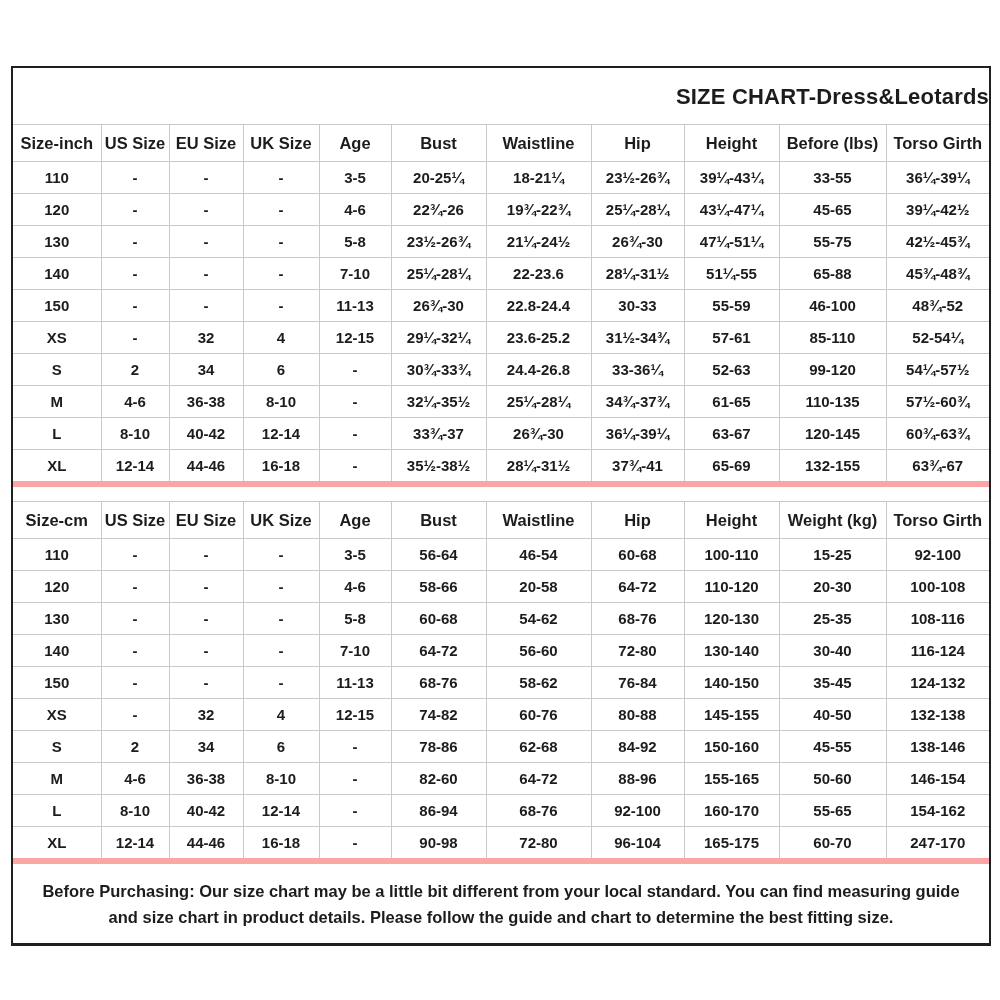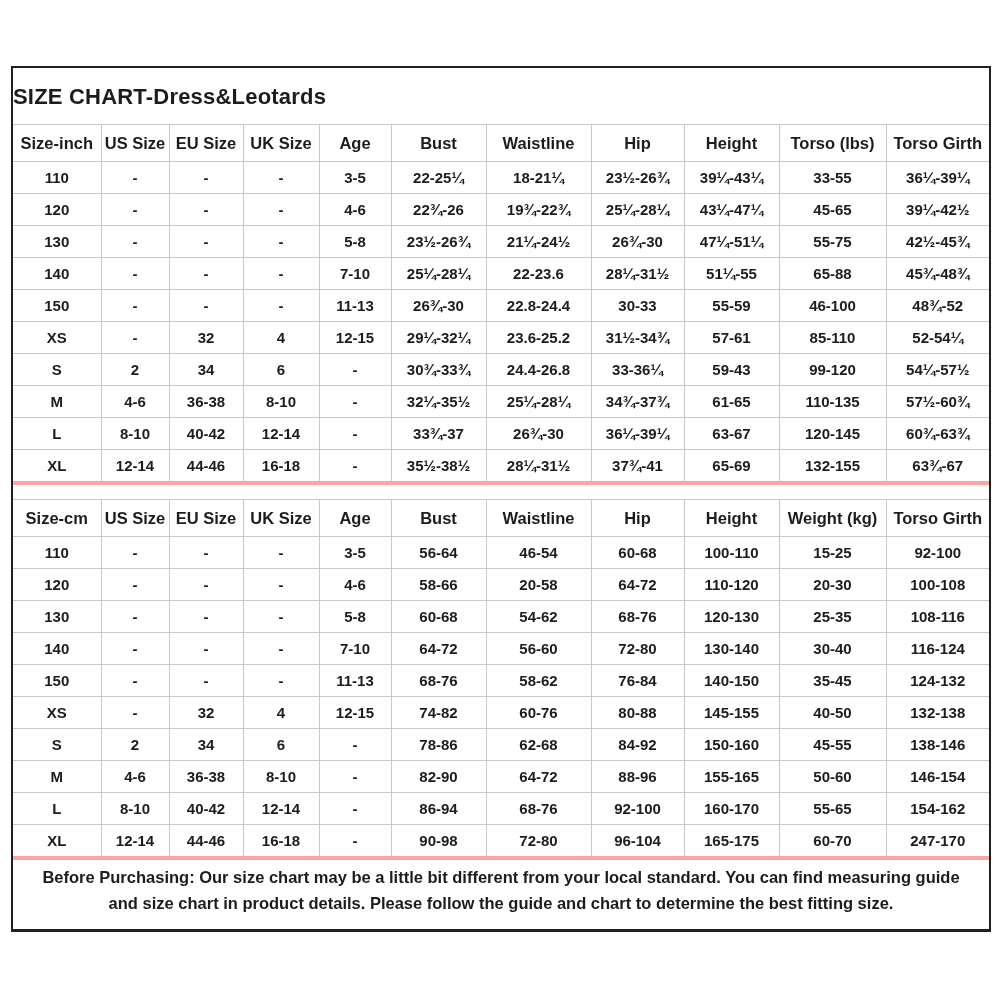--- a/index.html
+++ b/index.html
@@ -16,31 +16,31 @@
     left: 11px;
     top: 66px;
     width: 976px;
     border: 2px solid #1f1f1f;
     border-bottom-width: 3px;
     background: #ffffff;
   }
   .title {
     height: 56px;
     line-height: 58px;
-    text-align: left;
+    text-align: right;
     font-weight: bold;
     font-size: 22px;
     letter-spacing: 0.2px;
   }
   table.size-table {
     border-collapse: collapse;
     width: 100%;
     table-layout: fixed;
     border-top: 1px solid #c9c9c9;
-    border-bottom: 4px solid #fca5a5;
+    border-bottom: 6px solid #fca5a5;
   }
   table.size-table th,
   table.size-table td {
     border: 1px solid #c9c9c9;
     text-align: center;
     vertical-align: middle;
     font-weight: bold;
     padding: 0 1px;
     overflow: hidden;
     white-space: nowrap;
@@ -52,21 +52,21 @@
   table.size-table td {
     font-size: 15px;
     height: 31px;
   }
   table.size-table th:first-child,
   table.size-table td:first-child { border-left: none; }
   table.size-table th:last-child,
   table.size-table td:last-child { border-right: none; }
   .table-gap { height: 14px; }
   .note {
-    padding: 5px 28px 13px 28px;
+    padding: 15px 28px 13px 28px;
     text-align: center;
     font-weight: bold;
     font-size: 16.5px;
     line-height: 1.55;
   }
 </style>
 </head>
 <body>
 
 <div class="chart-box">
@@ -90,32 +90,32 @@
         <tr>
           <th>Size-inch</th>
           <th>US Size</th>
           <th>EU Size</th>
           <th>UK Size</th>
           <th>Age</th>
           <th>Bust</th>
           <th>Waistline</th>
           <th>Hip</th>
           <th>Height</th>
-          <th>Torso (lbs)</th>
+          <th>Before (lbs)</th>
           <th>Torso Girth</th>
         </tr>
       </thead>
     <tbody>
         <tr>
           <td>110</td>
           <td>-</td>
           <td>-</td>
           <td>-</td>
           <td>3-5</td>
-          <td>22-25¼</td>
+          <td>20-25¼</td>
           <td>18-21¼</td>
           <td>23½-26¾</td>
           <td>39¼-43¼</td>
           <td>33-55</td>
           <td>36¼-39¼</td>
         </tr>
         <tr>
           <td>120</td>
           <td>-</td>
           <td>-</td>
@@ -182,21 +182,21 @@
         </tr>
         <tr>
           <td>S</td>
           <td>2</td>
           <td>34</td>
           <td>6</td>
           <td>-</td>
           <td>30¾-33¾</td>
           <td>24.4-26.8</td>
           <td>33-36¼</td>
-          <td>59-43</td>
+          <td>52-63</td>
           <td>99-120</td>
           <td>54¼-57½</td>
         </tr>
         <tr>
           <td>M</td>
           <td>4-6</td>
           <td>36-38</td>
           <td>8-10</td>
           <td>-</td>
           <td>32¼-35½</td>
@@ -357,21 +357,21 @@
           <td>150-160</td>
           <td>45-55</td>
           <td>138-146</td>
         </tr>
         <tr>
           <td>M</td>
           <td>4-6</td>
           <td>36-38</td>
           <td>8-10</td>
           <td>-</td>
-          <td>82-90</td>
+          <td>82-60</td>
           <td>64-72</td>
           <td>88-96</td>
           <td>155-165</td>
           <td>50-60</td>
           <td>146-154</td>
         </tr>
         <tr>
           <td>L</td>
           <td>8-10</td>
           <td>40-42</td>

